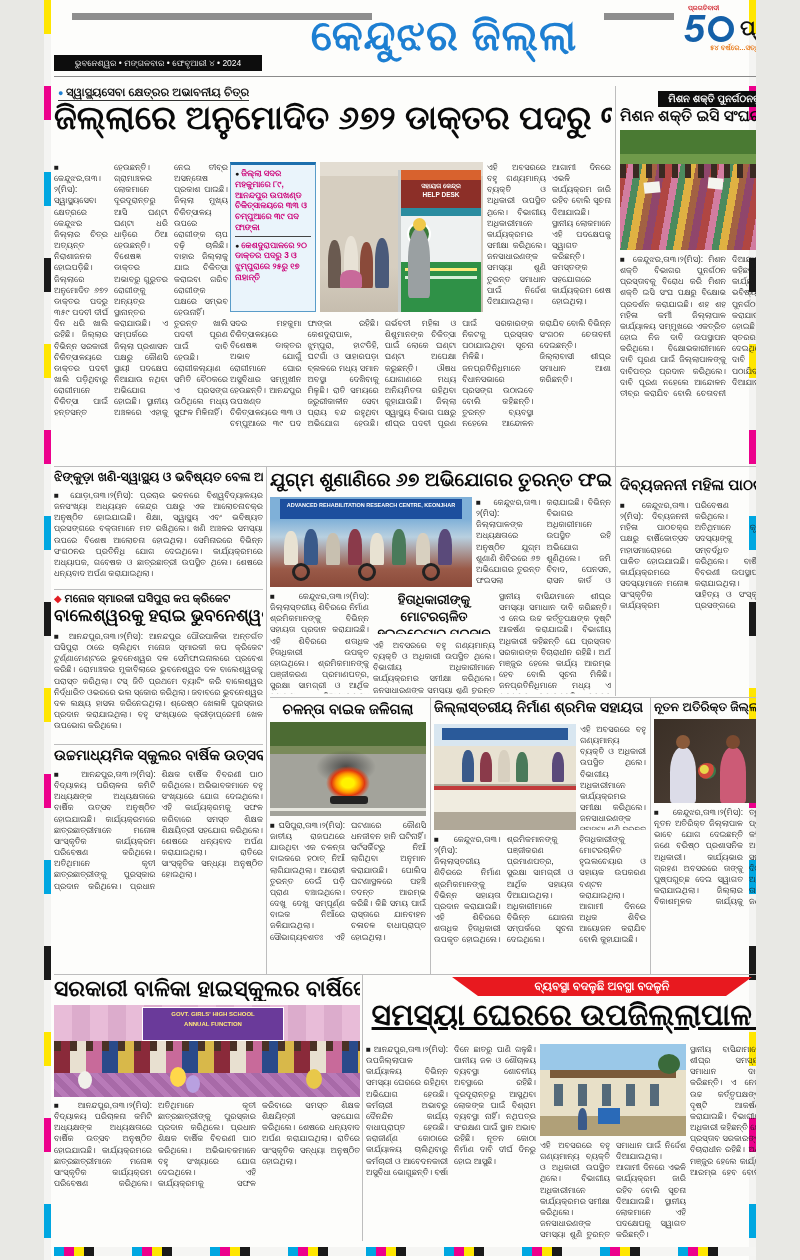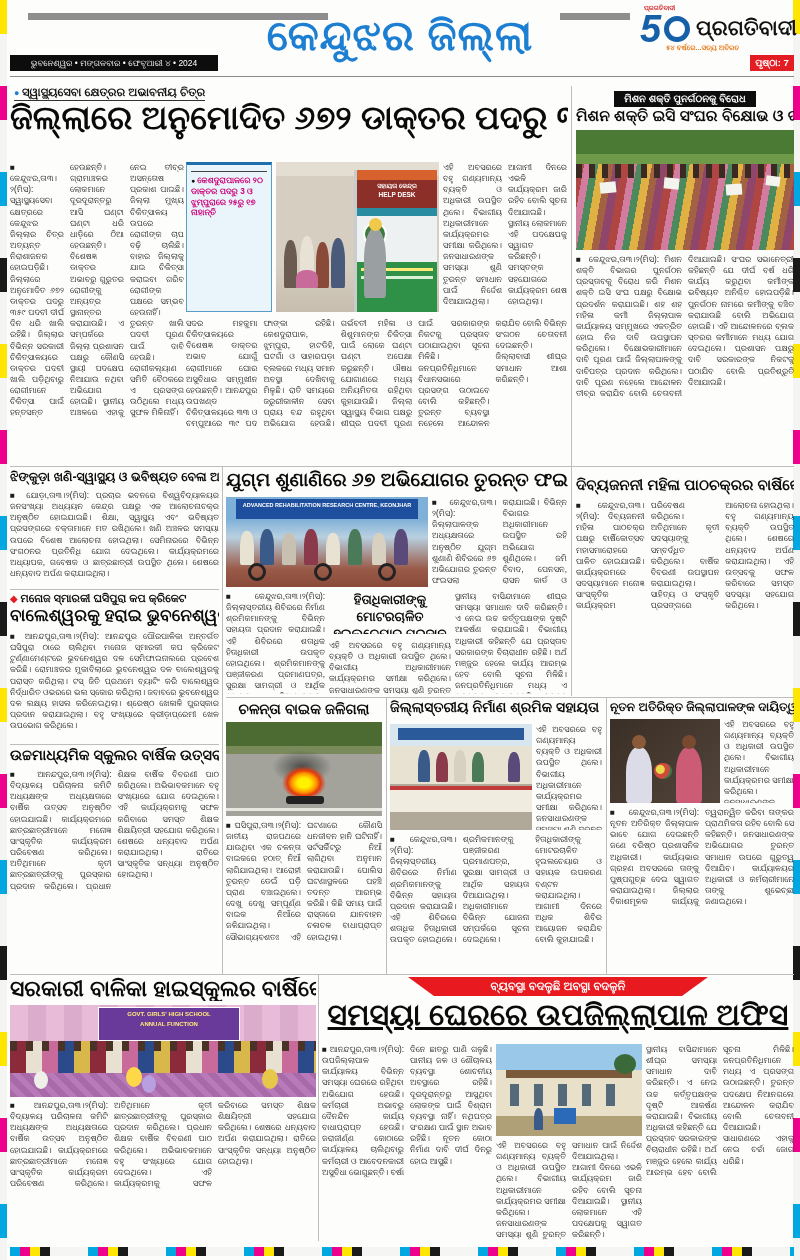--- a/index.html
+++ b/index.html
@@ -1,16 +1,16 @@
 <!DOCTYPE html>
 <html><head>
 <meta charset="utf-8">
 <style>
   html,body{margin:0;padding:0;background:#e8e8e4;}
-  #page{position:relative;width:800px;height:1260px;background:#fdfdfb;margin:0 auto;overflow:hidden;
+  #page{position:relative;width:712px;height:1260px;background:#fdfdfb;margin:0 auto;overflow:hidden;
         font-family:"Liberation Sans","DejaVu Sans",sans-serif;}
   .abs{position:absolute;}
   .txt{position:absolute;font-size:8.2px;line-height:1.36;text-align:justify;color:#1d1d1d;overflow:hidden;word-break:break-word;}
   .c2{column-count:2;column-gap:6px;}
   .c3{column-count:3;column-gap:6px;}
   .c5{column-count:5;column-gap:6px;}
   .hd{position:absolute;font-weight:bold;color:#0a0a0a;overflow:hidden;line-height:1.12;}
   .ctr{text-align:center;}
   .vr{position:absolute;width:1px;background:#bdbdbd;}
   .hr{position:absolute;height:1px;background:#bdbdbd;}
@@ -77,20 +77,21 @@
     <div class="pagebox">ପୃଷ୍ଠା: 7</div>
     <div class="hr" style="left:10px;top:76px;width:784px;background:#8a8a8a;"></div>
   </div>
 
   <div>
     <div class="kick1">ସ୍ୱାସ୍ଥ୍ୟସେବା କ୍ଷେତ୍ରର ଅଭାବନୀୟ ଚିତ୍ର</div>
     <div class="hd" style="left:10px;top:100px;width:558px;height:58px;font-size:33px;white-space:nowrap;">ଜିଲ୍ଲାରେ ଅନୁମୋଦିତ ୬୭୨ ଡାକ୍ତର ପଦରୁ ୩୫୯ ଖାଲି</div>
     <div class="txt c3" style="left:10px;top:162px;width:174px;height:303px;">■ କେନ୍ଦୁଝର,ତା୩।୨(ମିସ): ସ୍ୱାସ୍ଥ୍ୟସେବା କ୍ଷେତ୍ରରେ କେନ୍ଦୁଝର ଜିଲ୍ଲାର ଚିତ୍ର ଅତ୍ୟନ୍ତ ନିରାଶାଜନକ ହୋଇପଡ଼ିଛି। ଜିଲ୍ଲାରେ ଅନୁମୋଦିତ ୬୭୨ ଡାକ୍ତର ପଦରୁ ୩୫୯ ପଦବୀ ଦୀର୍ଘ ଦିନ ଧରି ଖାଲି ରହିଛି। ଜିଲ୍ଲାର ବିଭିନ୍ନ ସରକାରୀ ଚିକିତ୍ସାଳୟରେ ଡାକ୍ତର ପଦବୀ ଖାଲି ପଡ଼ିଥିବାରୁ ରୋଗୀମାନେ ଚିକିତ୍ସା ପାଇଁ ହନ୍ତସନ୍ତ ହେଉଛନ୍ତି। ଗ୍ରାମାଞ୍ଚଳର ଲୋକମାନେ ଦୂରଦୂରାନ୍ତରୁ ଆସି ଘଣ୍ଟା ଘଣ୍ଟା ଧରି ଧାଡ଼ିରେ ଠିଆ ହେଉଛନ୍ତି। ବିଶେଷଜ୍ଞ ଡାକ୍ତର ଅଭାବରୁ ଗୁରୁତର ରୋଗୀଙ୍କୁ ଅନ୍ୟତ୍ର ସ୍ଥାନାନ୍ତର କରାଯାଉଛି। ଏ ସମ୍ପର୍କରେ ଜିଲ୍ଲା ପ୍ରଶାସନ ପକ୍ଷରୁ କୌଣସି ସ୍ଥାୟୀ ପଦକ୍ଷେପ ନିଆଯାଉ ନଥିବା ଅଭିଯୋଗ ହୋଇଛି। ସ୍ଥାନୀୟ ଅଞ୍ଚଳରେ ଏହାକୁ ନେଇ ତୀବ୍ର ଅସନ୍ତୋଷ ପ୍ରକାଶ ପାଇଛି। ଜିଲ୍ଲା ମୁଖ୍ୟ ଚିକିତ୍ସାଳୟ ଉପରେ ରୋଗୀଙ୍କ ଚାପ ବଢ଼ି ଚାଲିଛି। ବାହାର ଜିଲ୍ଲାକୁ ଯାଇ ଚିକିତ୍ସା କରାଇବା ଗରିବ ରୋଗୀଙ୍କ ପକ୍ଷରେ ସମ୍ଭବ ହେଉନାହିଁ। ତୁରନ୍ତ ଖାଲି ପଦବୀ ପୂରଣ ପାଇଁ ଦାବି ହେଉଛି। ରୋଗୀକଲ୍ୟାଣ ସମିତି ବୈଠକରେ ଏ ପ୍ରସଙ୍ଗ ଉଠିଥିଲେ ମଧ୍ୟ ସୁଫଳ ମିଳିନାହିଁ।</div>
 
     <div class="bluebox">
+      <div class="pt">ଜିଲ୍ଲା ସଦର ମହକୁମାରେ ୮୯, ଆନନ୍ଦପୁର ଉପଖଣ୍ଡ ଚିକିତ୍ସାଳୟରେ ୩୩ ଓ ଚମ୍ପୁଆରେ ୩୯ ପଦ ଫାଙ୍କା</div>
       <div class="sep"></div>
       <div class="pt">କେଶଦୁରାପାଳରେ ୨୦ ଡାକ୍ତର ପଦରୁ 3 ଓ ଝୁମ୍ପୁରାରେ ୨୫ରୁ ୧୭ ନାହାନ୍ତି</div>
     </div>
 
     <div class="ph" style="left:276px;top:162px;width:163px;height:150px;background:linear-gradient(180deg,#e3ddd2 0 14px,#d6cec0 14px 70%,#c6bdae);">
       <div class="abs" style="left:78px;top:8px;width:80px;height:142px;background:#eef1f1;border-left:3px solid #c8cccc;">
         <div class="abs" style="left:0;top:0;width:80px;height:10px;background:#d8622e;"></div>
         <div class="abs banner-txt" style="left:0;top:10px;width:80px;height:26px;background:#8c2f28;font-size:6.5px;line-height:1.35;padding-top:2px;">
           <div>ସହାୟତା କେନ୍ଦ୍ର</div>
           <div>HELP DESK</div>

